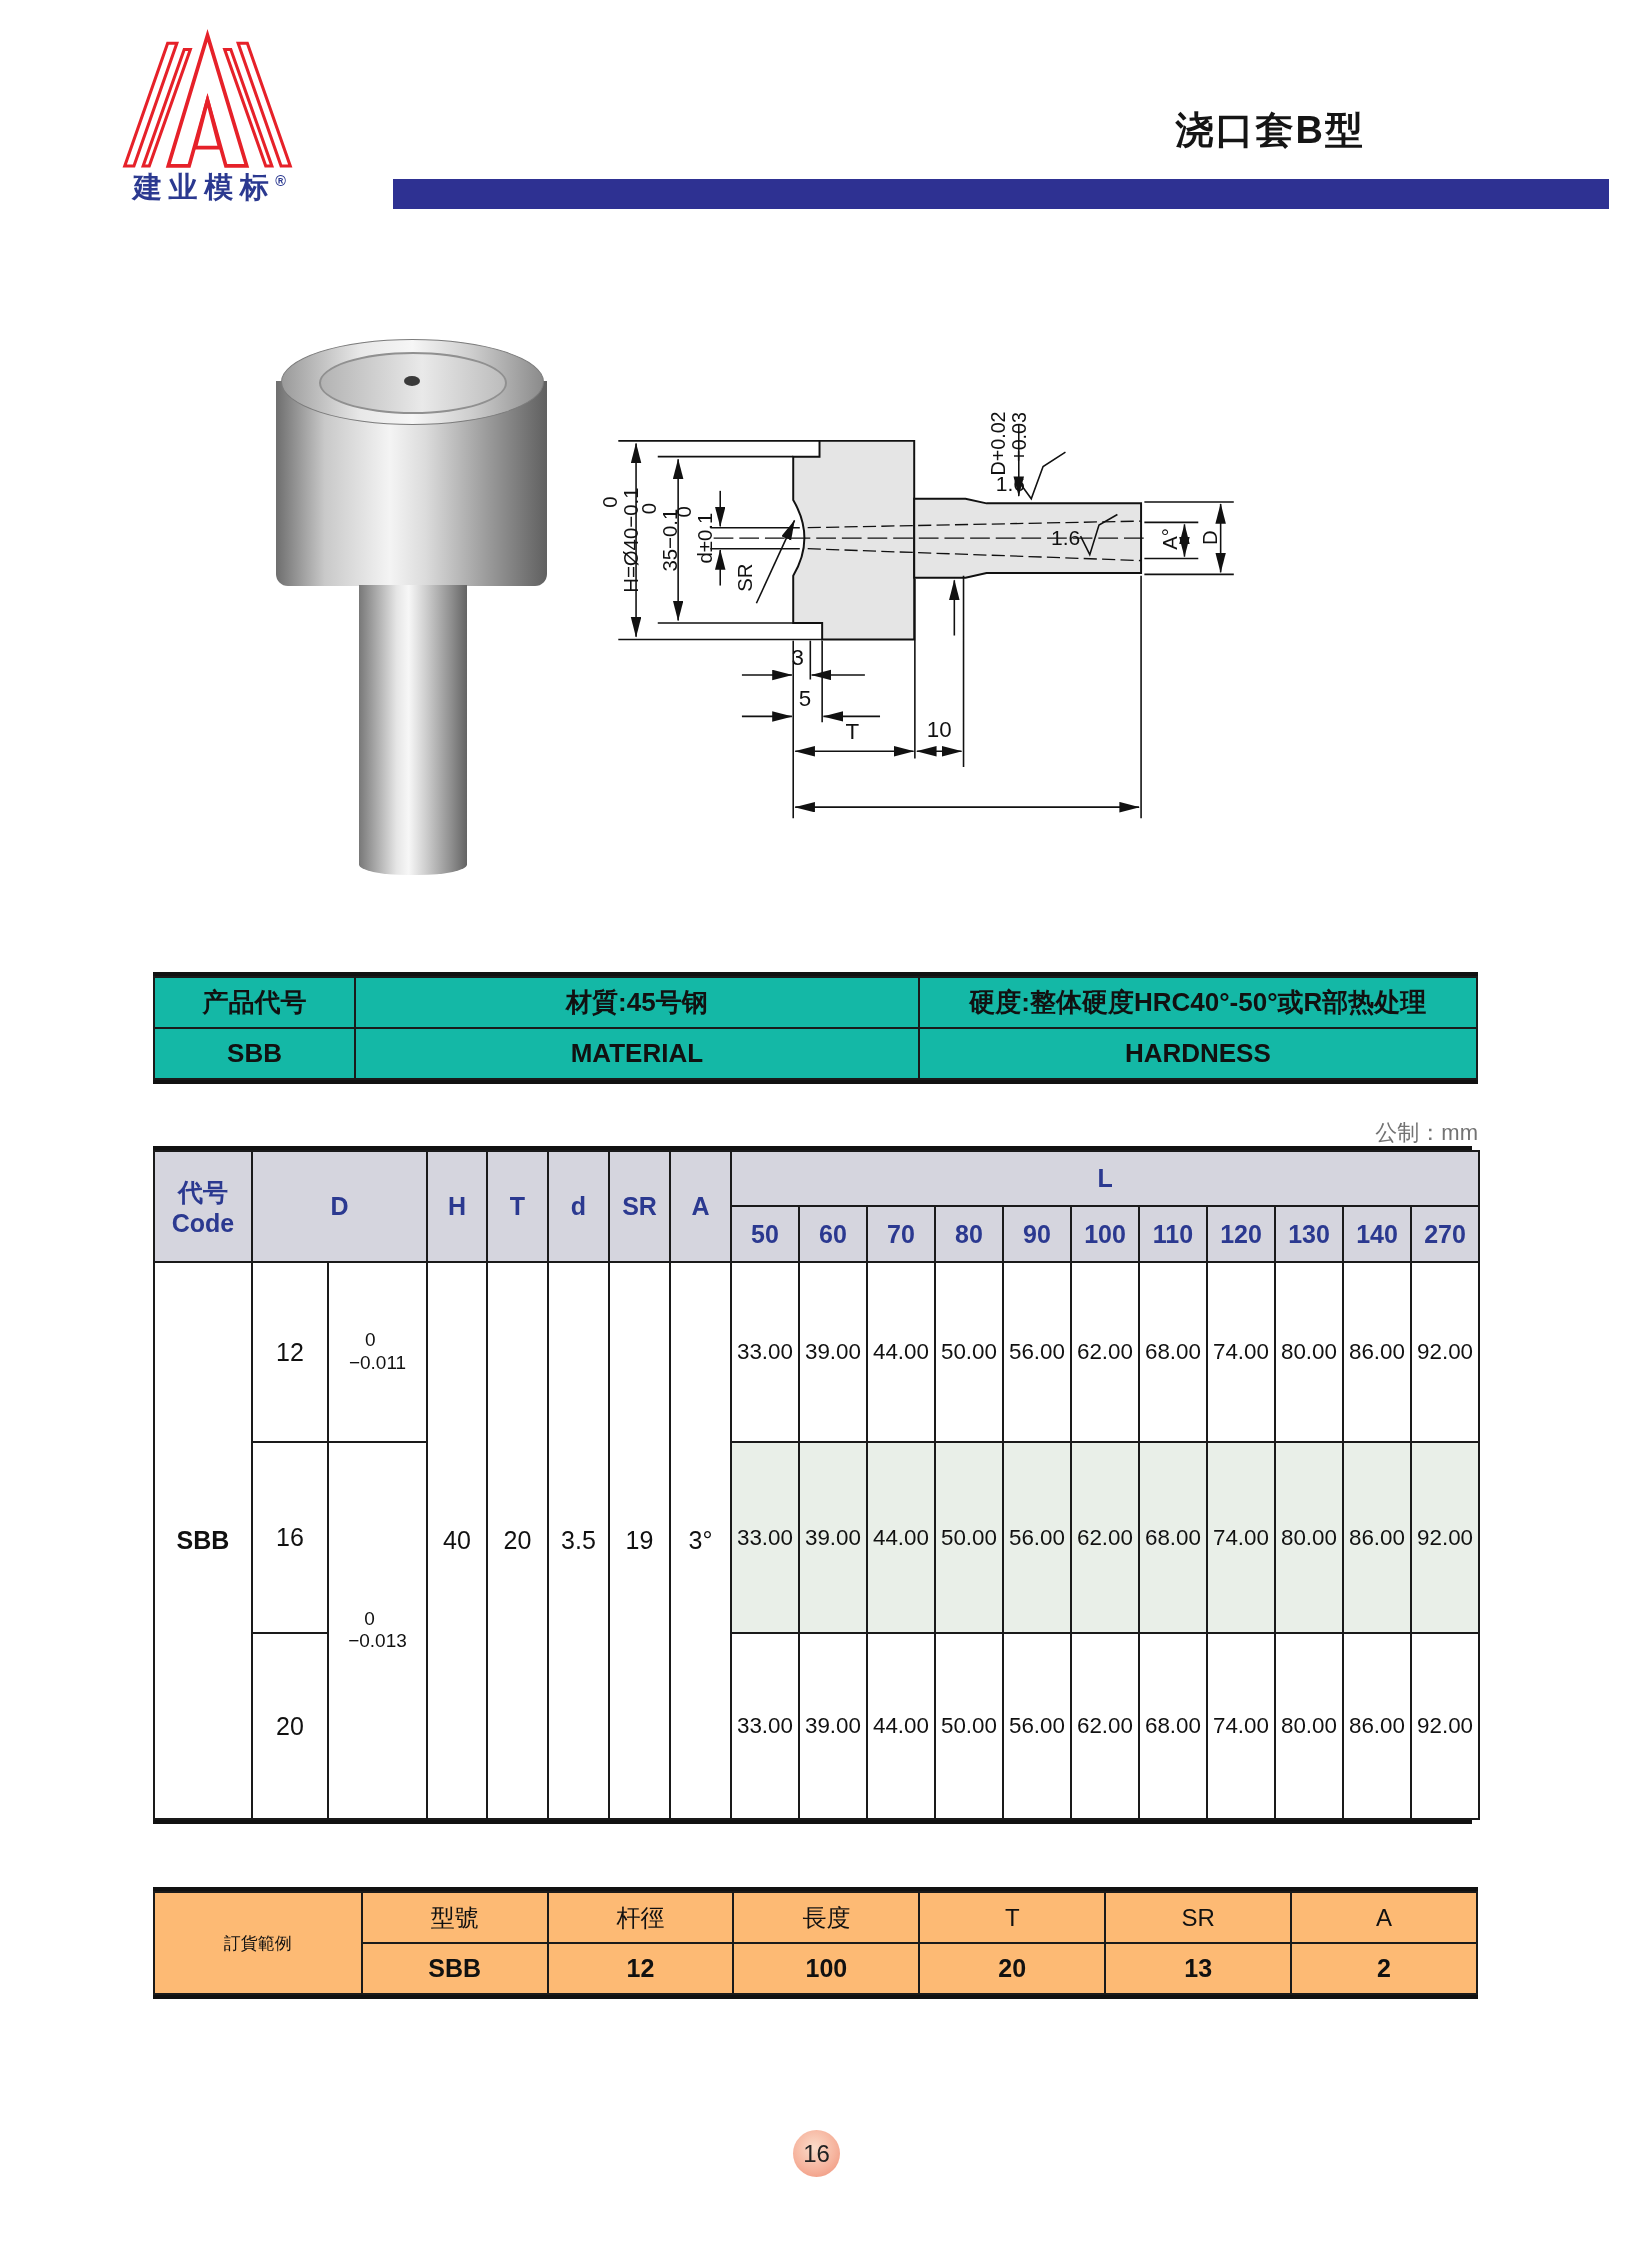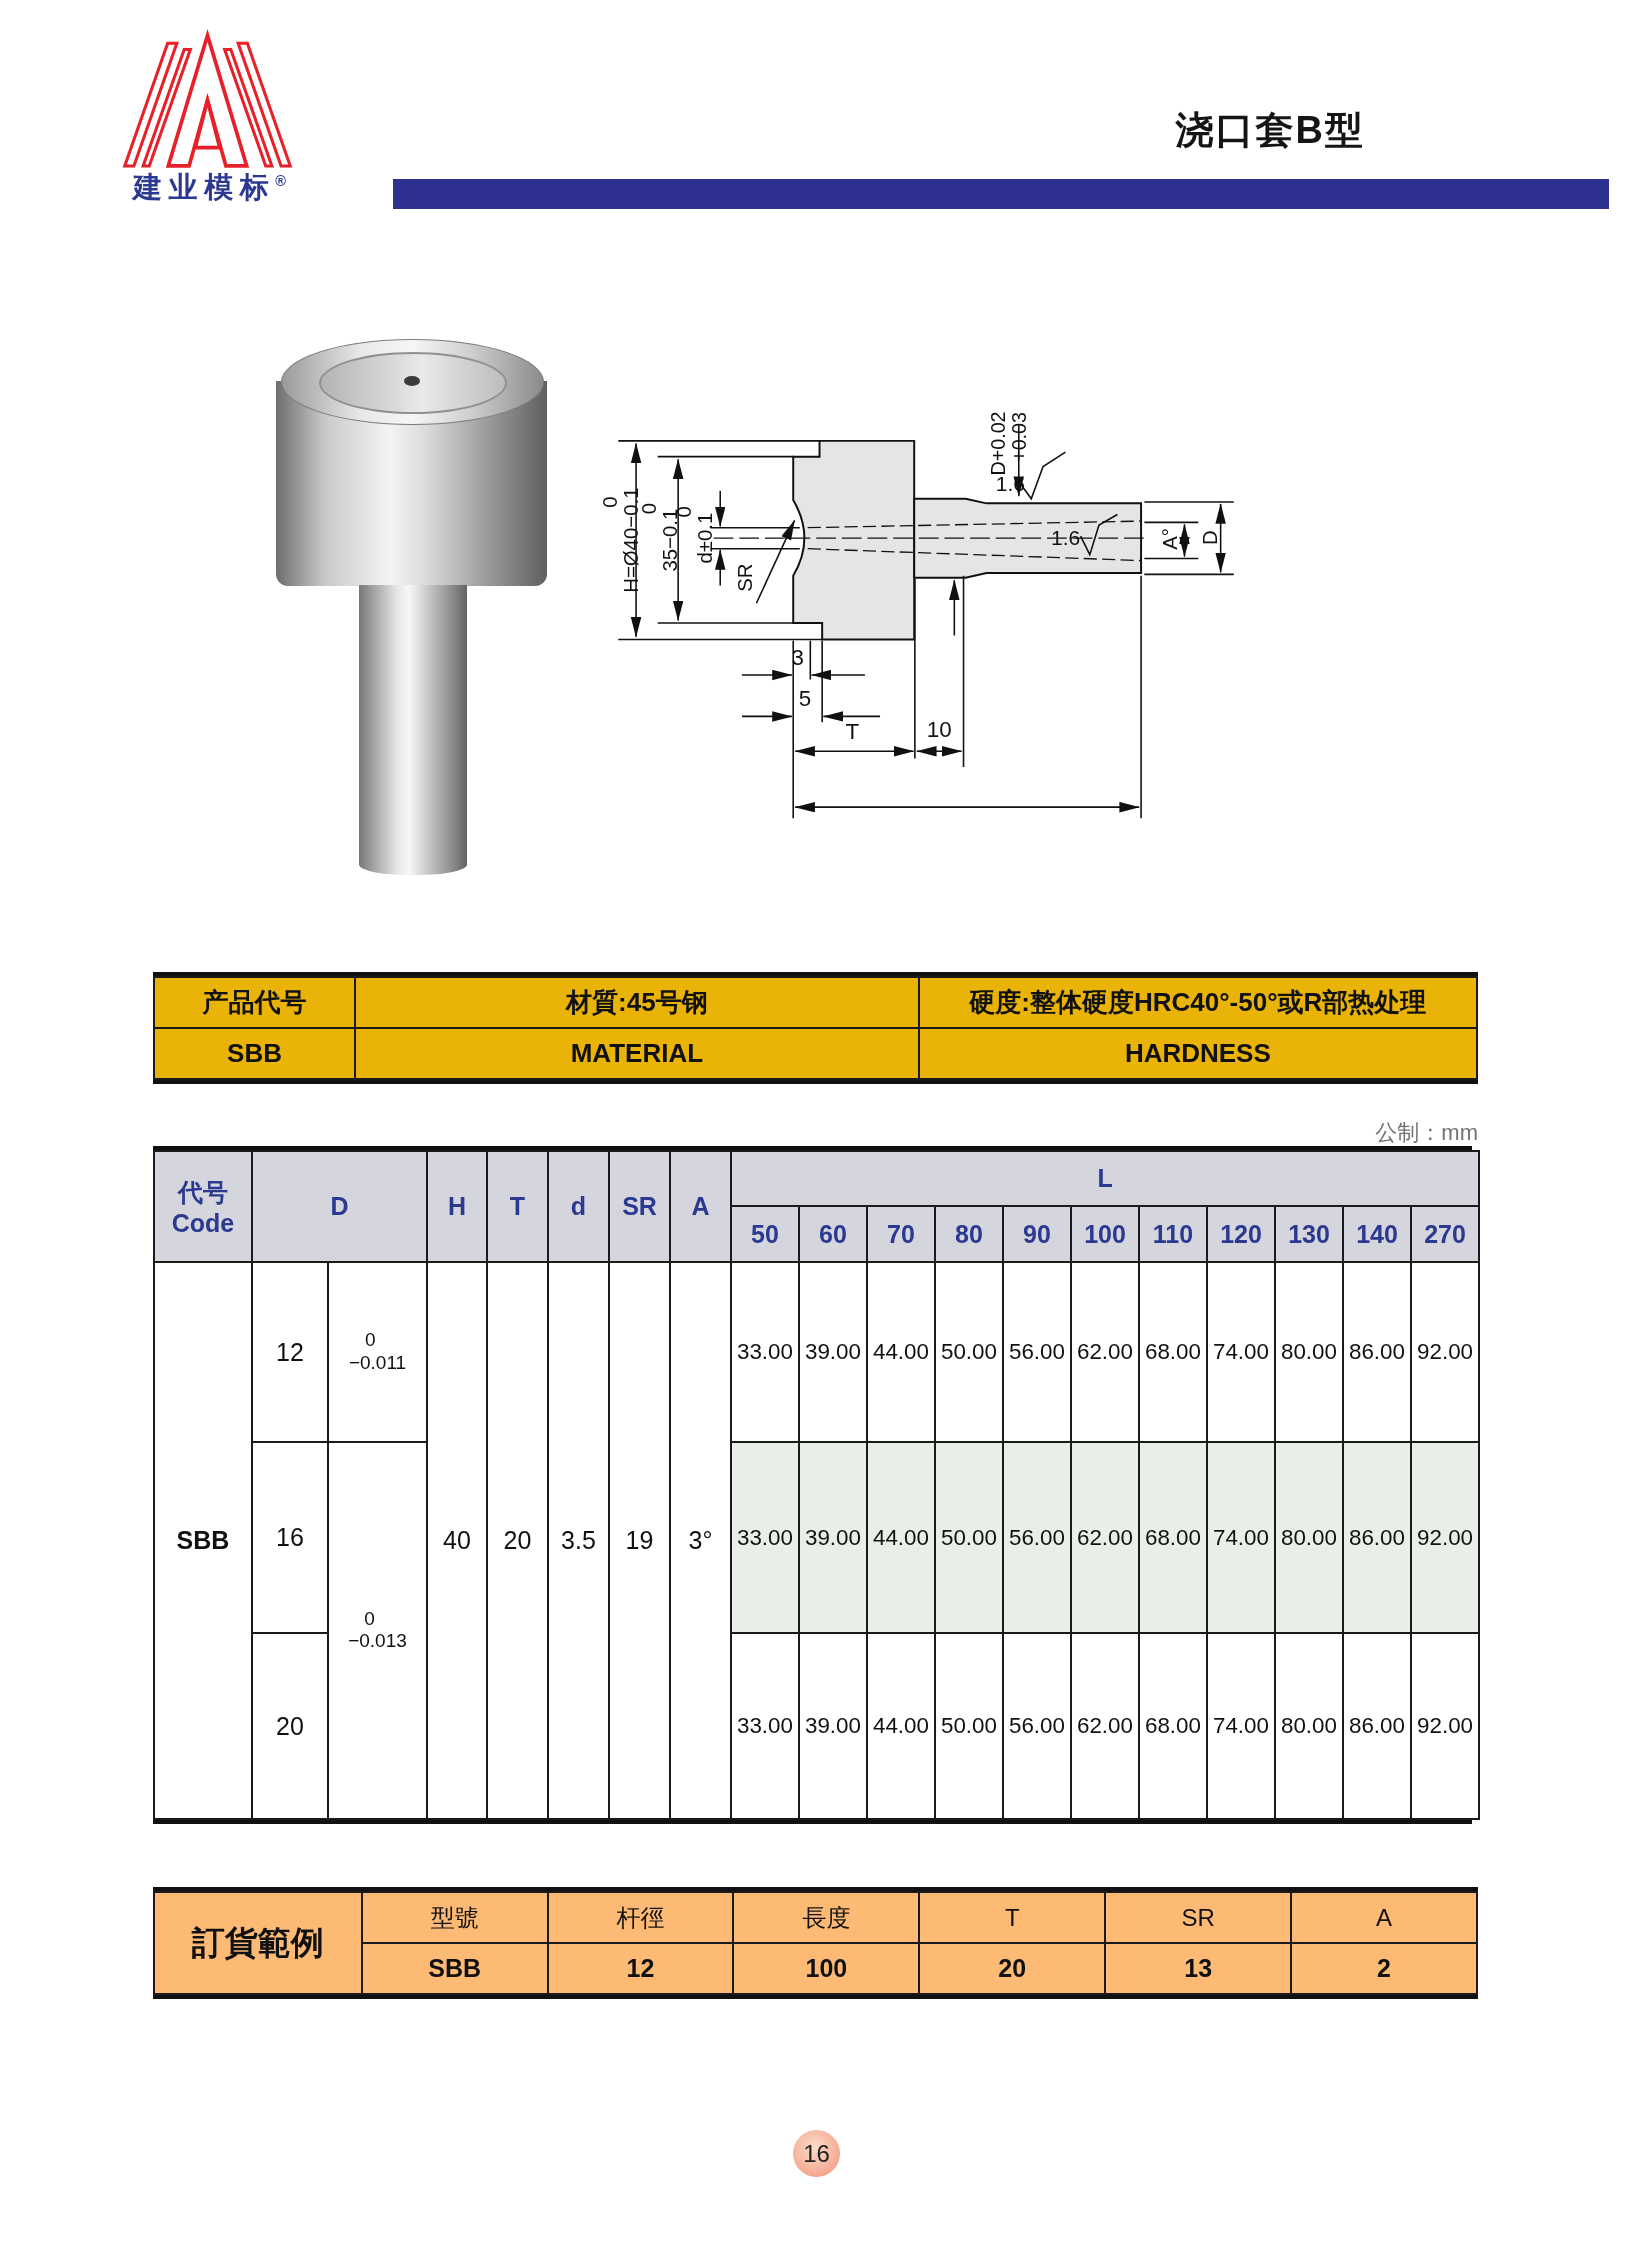--- a/index.html
+++ b/index.html
@@ -31,21 +31,21 @@
     border-radius:0 0 45% 45% / 0 0 10.5px 10.5px}
 
   
   table{border-collapse:collapse;table-layout:fixed}
   td,th{border:2px solid #1a1a1a;text-align:center;vertical-align:middle;padding:0;overflow:hidden}
   .tblwrap{border-top:4px solid #111;border-bottom:4px solid #111}
 
   
   #info-table{left:153px;top:972px;width:1325px}
   #info-table table{width:100%}
-  #info-table td{background:#eab308;height:49px;font-weight:bold;font-size:26px}
+  #info-table td{background:#14b8a6;height:49px;font-weight:bold;font-size:26px}
 
   #unit-label{left:1230px;top:1118px;width:248px;text-align:right;font-size:22px;color:#737373}
 
   
   #main-table{left:153px;top:1146px;width:1319px}
   #main-table table{width:100%}
   #main-table th{background:#d5d5de;color:#2b3990;font-size:25px;font-weight:bold}
   #main-table thead tr:nth-child(1){height:55px}
   #main-table thead tr:nth-child(2){height:56px}
   #main-table tbody tr:nth-child(1){height:180px}
@@ -56,21 +56,21 @@
   #main-table td.band{background:#e9efe8}
   #main-table td.codecell{font-weight:bold}
   .tol{display:inline-block;text-align:left;font-size:19px;line-height:1.2}
   .tol .up{padding-left:16px}
 
   
   #order-table{left:153px;top:1887px;width:1325px}
   #order-table table{width:100%}
   #order-table td{background:#fdba74;height:49px;font-size:24px}
   #order-table td.oval{font-weight:bold;font-size:25px}
-  #order-table td.otitle{font-weight:bold;font-size:33px}
+  #order-table td.otitle{font-weight:normal;font-size:17px}
 
   
   #page-circle{left:793px;top:2130px;width:47px;height:47px;border-radius:50%;
     background:radial-gradient(circle at 45% 38%,#fbdcca 0%,#f6b49e 55%,#ee8e75 100%);
     display:flex;align-items:center;justify-content:center;font-size:24px;color:#222}
 
   svg text{font-family:"Liberation Sans","DejaVu Sans",sans-serif;fill:#111}
 </style>
 </head>
 <body>

